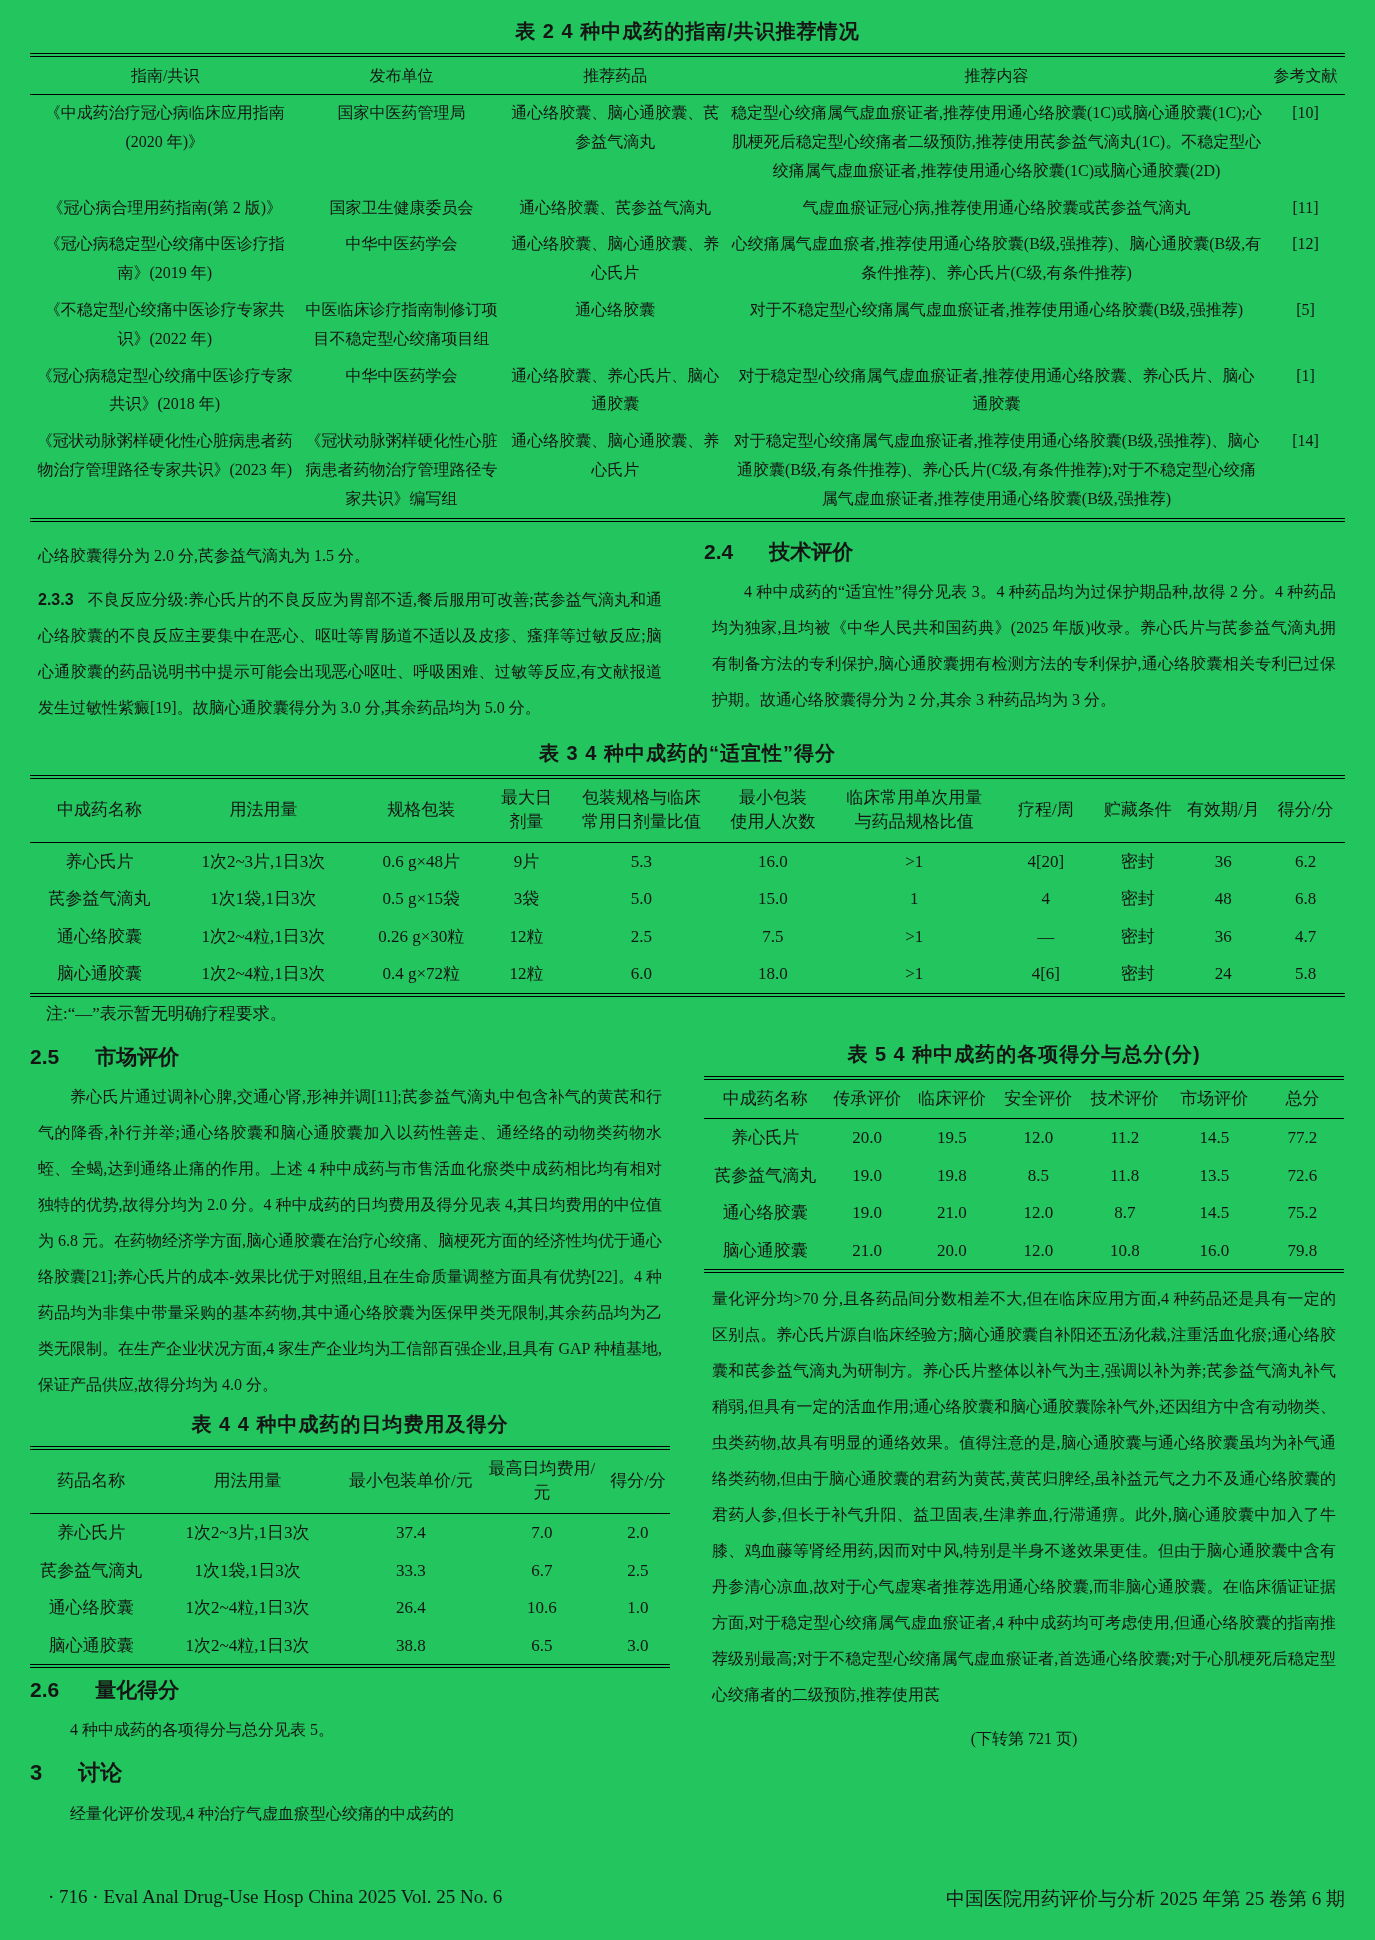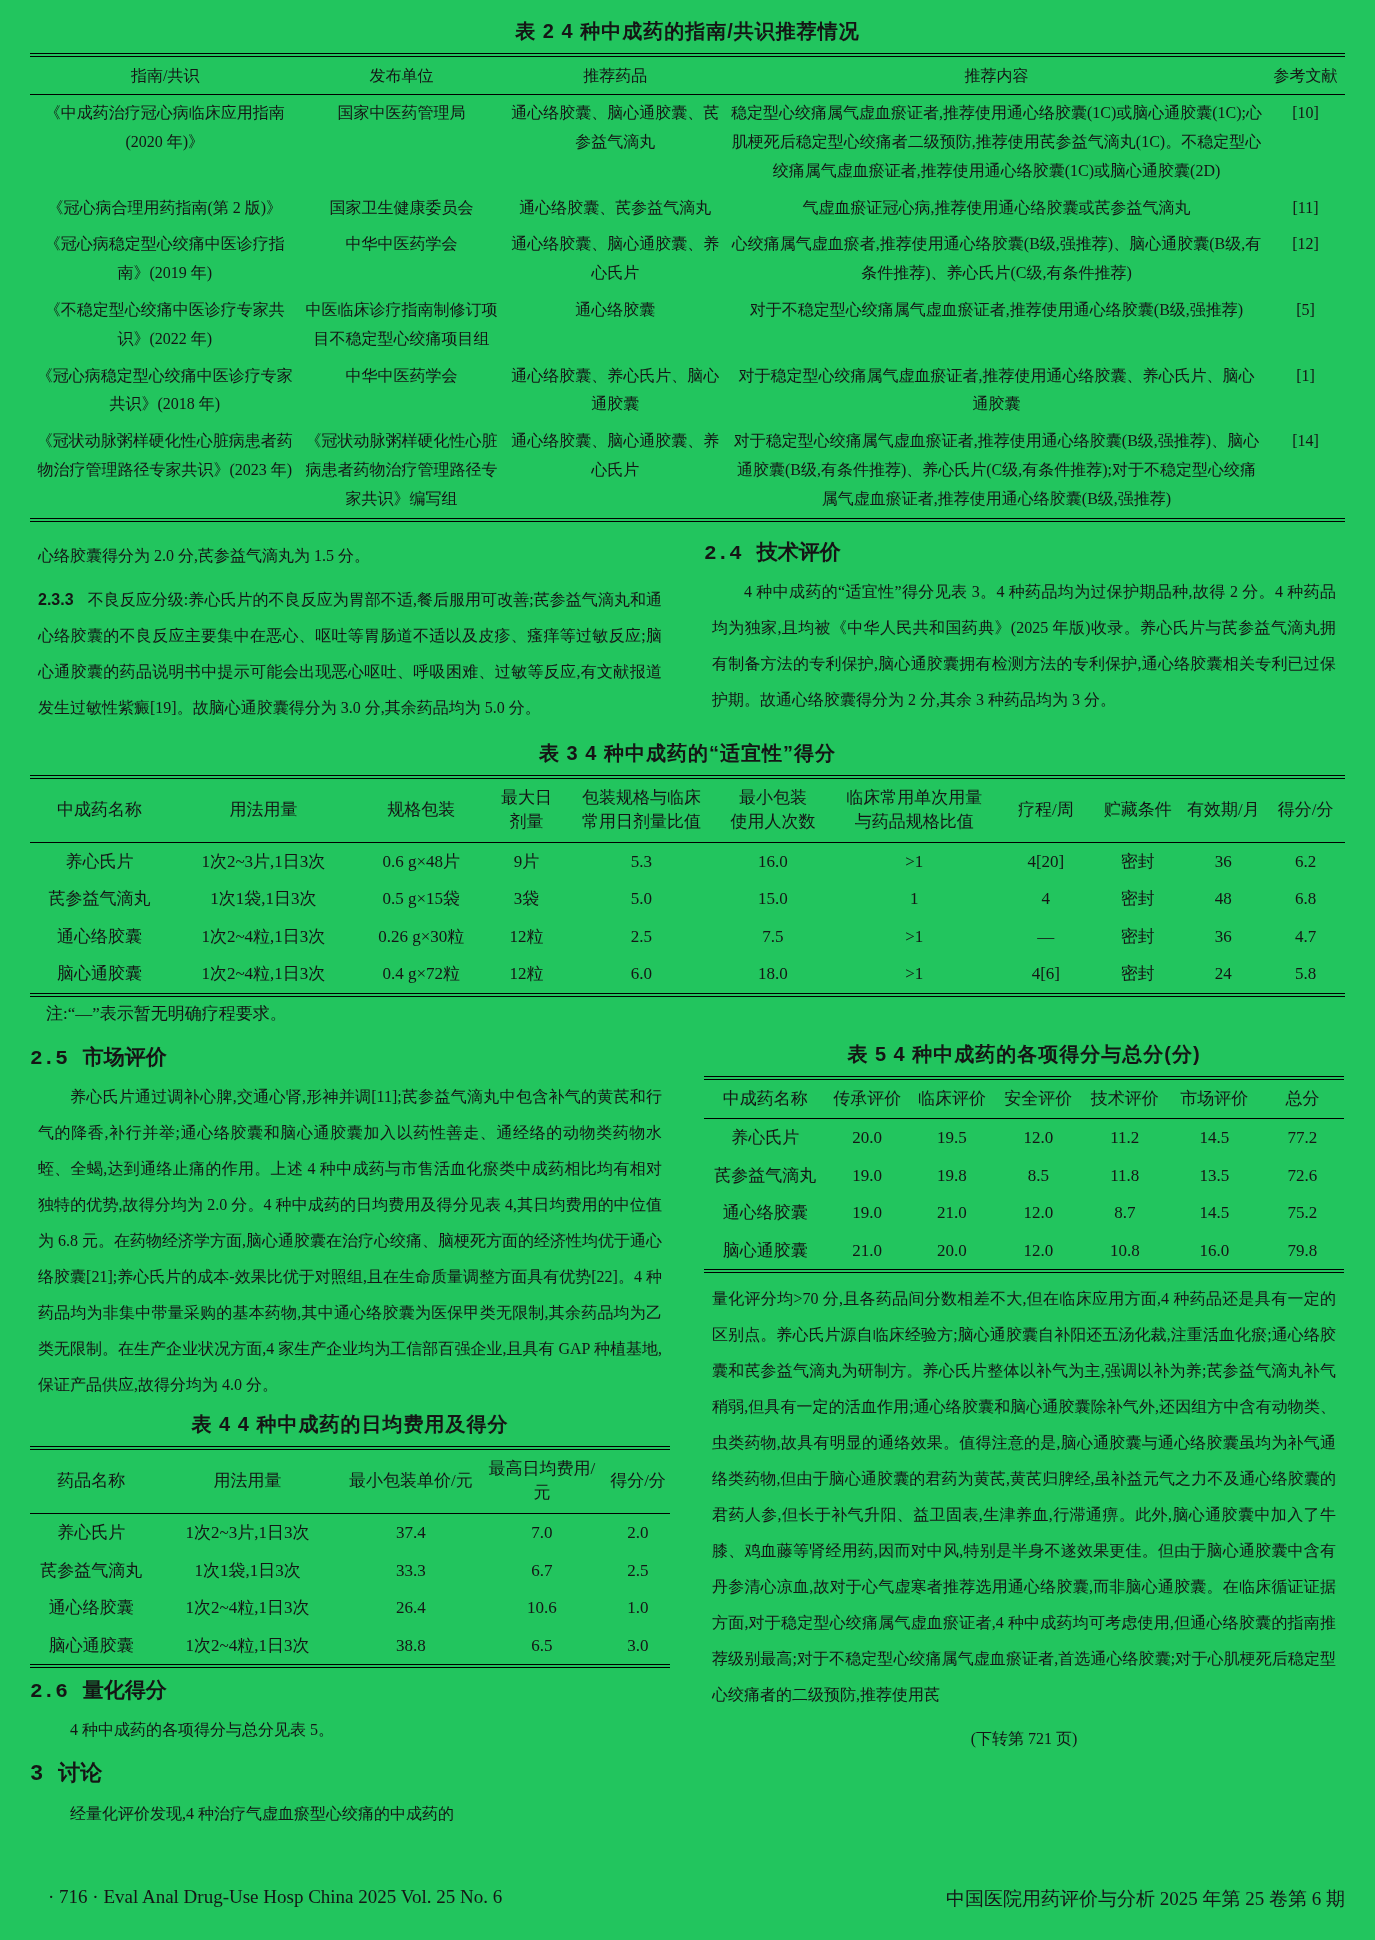--- a/index.html
+++ b/index.html
@@ -60,21 +60,21 @@
     margin: 8px;
   }
   .ind { text-indent: 2em; }
   .h3 {
     font-family: "Liberation Sans", sans-serif;
     font-weight: 700;
     font-size: 21px;
     margin: 8px 0 6px 0;
   }
   .h2level { font-size: 22px; margin: 10px 0 8px 0; }
-  .secnum { margin-right: 15px; font-family: Liberation Mono, monospace; font-weight: 700; }
+  .secnum { margin-right: 36px; font-family: Liberation Sans, sans-serif; font-weight: 700; }
   .runin-num { font-family: "Liberation Sans", sans-serif; font-weight: 700; margin-right: 14px; }
   .cont-note { text-align: center; margin-top: 2px; }
   .footer {
     position: absolute;
     left: 48px; right: 30px; bottom: 28px;
     display: flex;
     justify-content: space-between;
     font-size: 19px;
   }
   .tbl-gap { }

